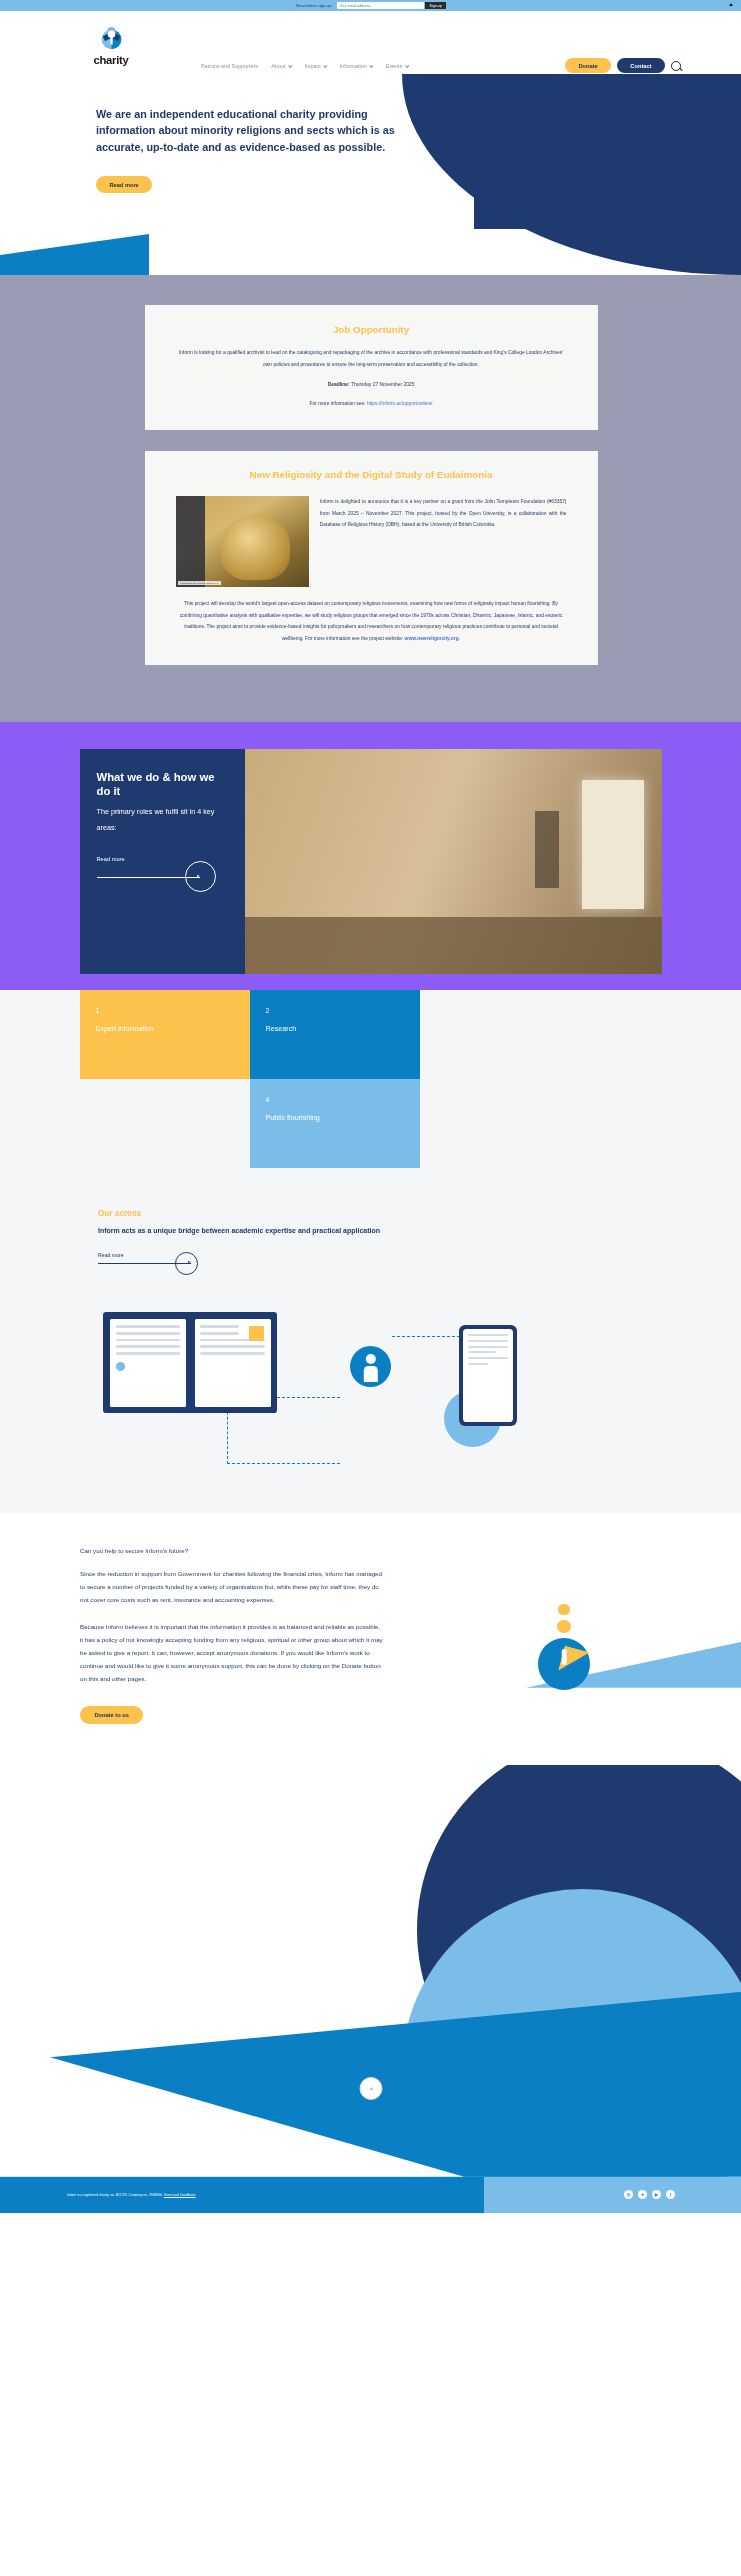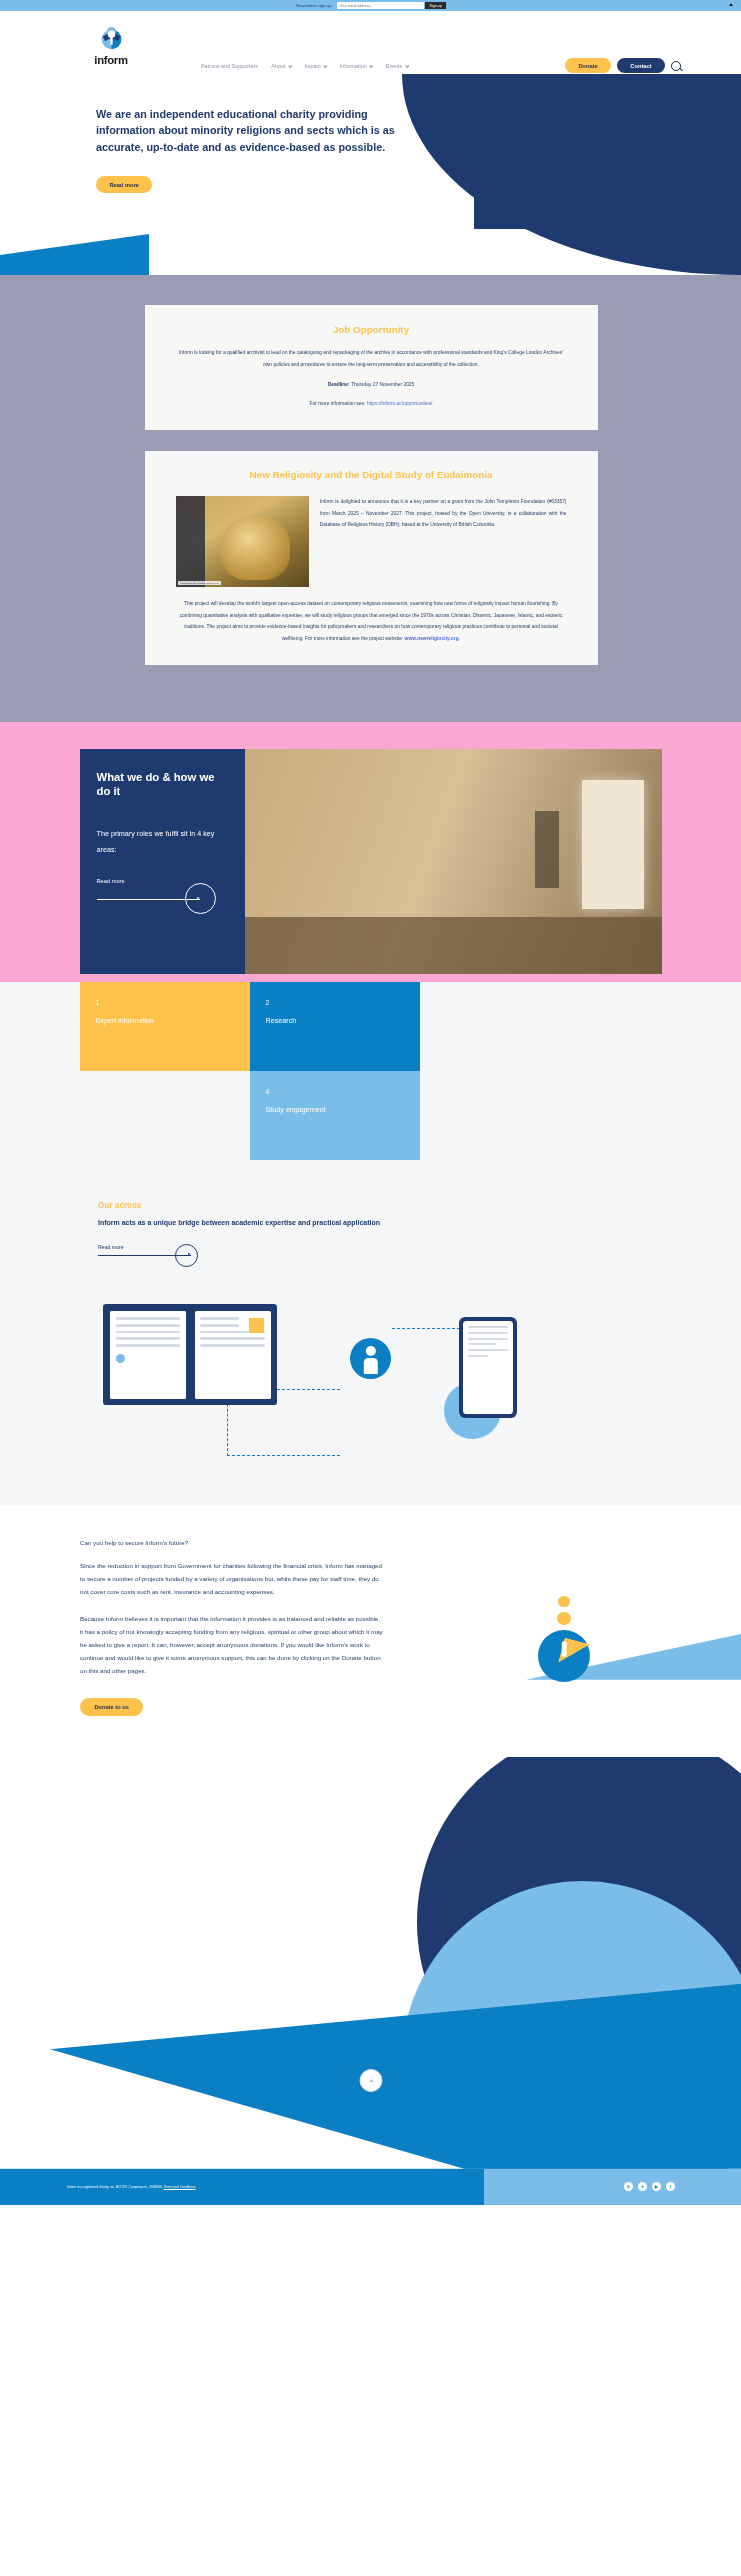--- a/index.html
+++ b/index.html
@@ -59,25 +59,25 @@
   .thumb{width:133px;height:91px;flex:none;position:relative;overflow:hidden;
          background:linear-gradient(150deg,#c9a45a 0%,#d8b96f 35%,#8d7033 70%,#5a4a22 100%);}
   .thumb .tgold{position:absolute;left:34%;top:22%;width:52%;height:70%;border-radius:46% 46% 38% 38%;
                 background:radial-gradient(circle at 40% 35%,#f0d48f,#b88f3a 70%,#7d5f22);}
   .thumb .tdark{position:absolute;left:0;top:0;width:22%;height:100%;background:#2c2f3b;opacity:.85;}
   .thumb .tcap{position:absolute;left:2.1px;bottom:2.1px;background:rgba(255,255,255,.78);color:#333;
                font-size:1.9px;padding:1px 2.1px;white-space:nowrap;}
   .media-row .mtext{font-size:4.9px;line-height:2.35;color:#27406b;text-align:justify;flex:1;}
 
   
-  .whatwedo{background:#f9a8d4;padding:27px 0 8px;}
+  .whatwedo{background:#8b5cf6;padding:27px 0 16px;}
   .wwd-row{width:582px;margin:0 auto;display:flex;}
   .wwd-left{width:165px;background:#1e3a6e;color:#fff;padding:21.6px 16.5px 21.6px;}
   .wwd-left h2{font-size:11.3px;font-weight:700;line-height:1.25;}
-  .wwd-left p{font-size:7.2px;line-height:2.1;margin-top:28px;}
+  .wwd-left p{font-size:7.2px;line-height:2.1;margin-top:6px;}
   .rm-link{margin-top:21.6px;display:flex;align-items:center;position:relative;height:29px;}
   .rm-link .lbl{font-size:5.7px;position:absolute;top:0;left:0;}
   .rm-link .line{position:absolute;bottom:8.2px;left:0;width:103px;height:0.5px;background:#fff;}
   .rm-link .line::after{content:"";position:absolute;right:0;top:-1.5px;width:0;height:0;
         border-top:1.8px solid transparent;border-bottom:1.8px solid transparent;border-left:3.1px solid #fff;}
   .rm-link .circ{position:absolute;left:88px;bottom:-7.2px;width:31px;height:31px;border:0.5px solid #fff;border-radius:50%;}
   .wwd-photo{flex:1;height:225px;position:relative;overflow:hidden;
              background:linear-gradient(160deg,#b99b6f 0%,#cbb08a 30%,#9d8258 60%,#6d5a3c 100%);}
   .wwd-photo .wall{position:absolute;inset:0;background:linear-gradient(110deg,#c9ab7c 0%,#d7bf98 45%,#8e7450 100%);}
   .wwd-photo .win{position:absolute;right:18.5px;top:31px;width:62px;height:129px;background:#efe6d4;
@@ -190,21 +190,21 @@
       <div class="logo-mark">
         <svg viewBox="0 0 100 100" width="29" height="29">
           <circle cx="50" cy="60" r="34" fill="#79bde8"></circle>
           <path d="M50 26 a34 34 0 0 1 34 34 a34 34 0 0 1-34 34 z" fill="#0b7fc4"></path>
           <path d="M20 50 q30 -22 60 0 l-8 16 q-22 -16 -44 0 z" fill="#1e3a6e"></path>
           <circle cx="50" cy="32" r="15" fill="#79bde8"></circle>
           <circle cx="50" cy="42" r="13" fill="#ffffff"></circle>
           <rect x="46" y="48" width="8" height="30" rx="2" fill="#ffffff"></rect>
         </svg>
       </div>
-      <div class="logo-word">inform</div>
+      <div class="logo-word">charity</div>
     </div>
 
     <nav class="mainnav">
       <a href="#">
           <span>Patrons and Supporters</span>
         </a>
       <a href="#">
           <span>About</span>
           <i class="chev"></i>
         </a>
@@ -299,21 +299,21 @@
         <div class="tile t-blue">
           <div class="num">2</div>
           <div class="tl">Research</div>
         </div>
         <div class="tile t-empty"></div>
       </div>
       <div class="trow">
         <div class="tile t-empty"></div>
         <div class="tile t-lightblue">
           <div class="num">4</div>
-          <div class="tl">Study engagement</div>
+          <div class="tl">Public flourishing</div>
         </div>
       </div>
     </div>
   </section>
 
   <section class="offer">
     <div class="offer-inner">
       <h3>Our across</h3>
       <h4>Inform acts as a unique bridge between academic expertise and practical application</h4>
       <div class="rm2">

